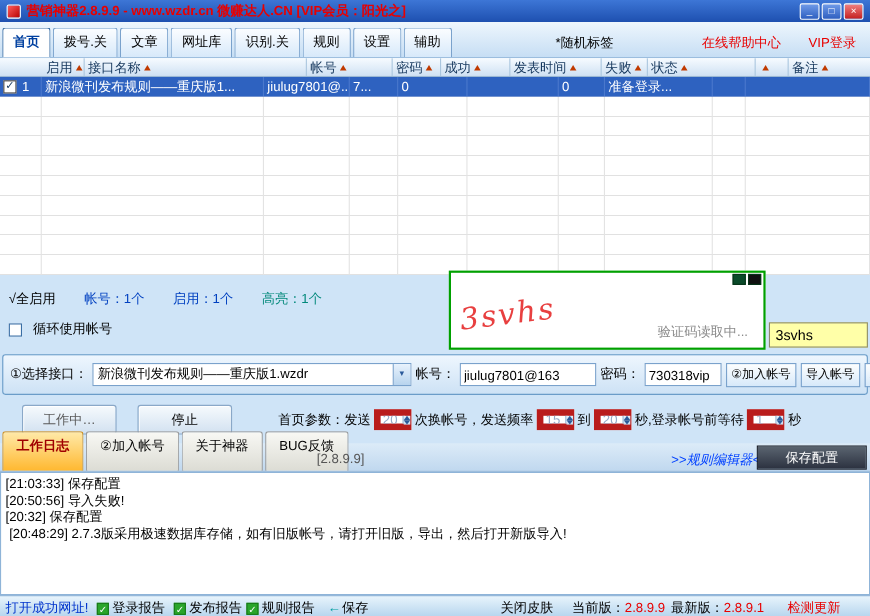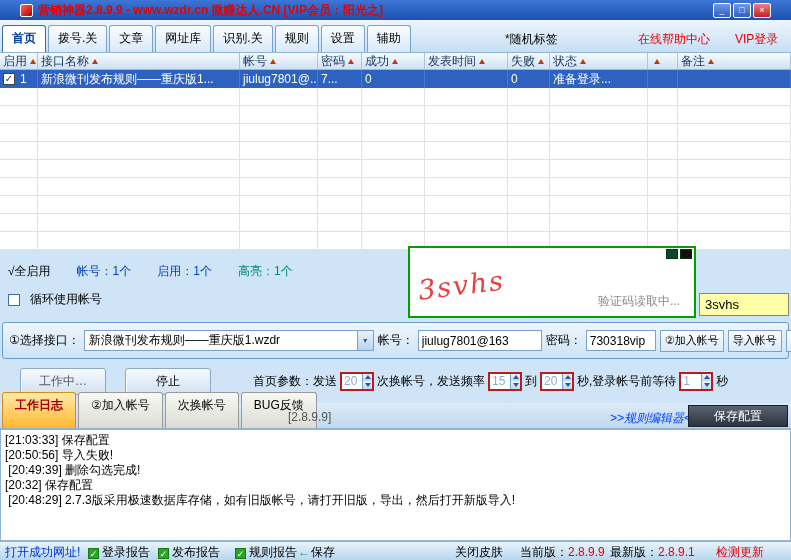--- a/index.html
+++ b/index.html
@@ -1,21 +1,21 @@
 <!DOCTYPE html>
 <html><head>
 <meta charset="utf-8">
 <style>
   * { margin:0; padding:0; box-sizing:border-box; }
   body { background:#777; font-family:"Liberation Sans","DejaVu Sans",sans-serif; }
   .app { position:relative; width:791px; height:560px; background:#cfe4f7; overflow:hidden; font-size:12px; color:#000; }
 
   
   .titlebar { position:absolute; top:0; left:0; width:791px; height:20px;
-    background:linear-gradient(#3d76d6,#1e50b0); display:flex; align-items:center; padding:0 20px; }
+    background:linear-gradient(#3d76d6,#1e50b0); display:flex; align-items:center; padding:0 6px; }
   .app-icon { width:13px; height:13px; border:1px solid #fff; border-radius:2px;
     background:linear-gradient(135deg,#ff6060,#b80000); margin-right:5px; flex:none; }
   .title-text { color:#e80000; font-weight:bold; white-space:nowrap; overflow:hidden; flex:1; }
   .win-controls { display:flex; gap:2px; }
   .winbtn { width:18px; height:15px; display:flex; align-items:center; justify-content:center;
     color:#fff; font-size:9px; border:1px solid #fff; border-radius:2px;
     background:linear-gradient(#6f9ae8,#2f5fc0); cursor:pointer; }
   .winbtn.close { background:linear-gradient(#f08080,#c42020); }
 
   
@@ -27,21 +27,21 @@
   .navtab.active { background:#fff; color:#0040a0; font-weight:bold; border-color:#3a6ea5; }
   .random-tag { position:absolute; left:505px; top:11px; }
   .help-link { position:absolute; left:638px; top:11px; color:#e80000; cursor:pointer; }
   .vip-link  { position:absolute; left:735px; top:11px; color:#e80000; cursor:pointer; }
 
   
   .table { position:absolute; top:53px; left:0; width:791px; height:197px; background:#fff; }
   .c0{width:38px} .c1{width:202px} .c2{width:78px} .c3{width:44px} .c4{width:63px}
   .c5{width:83px} .c6{width:42px} .c7{width:98px} .c8{width:30px} .c9{width:113px}
   .thead { display:flex; height:17px; background:linear-gradient(#f6fbff,#cfe1f3);
-    border-bottom:1px solid #9ab8d4; }
+    border-bottom:1px solid #9ab8d4;padding-left:39px; }
   .th { display:flex; align-items:center; padding:0 3px; border-right:1px solid #aac6de;
     color:#14365c; cursor:pointer; flex:none; overflow:hidden; white-space:nowrap; }
   .tri { width:0; height:0; border-left:3px solid transparent; border-right:3px solid transparent;
     border-bottom:5px solid #c03a00; margin-left:3px; flex:none; }
   .tr { display:flex; height:18px; }
   .tr.selected { background:#2e62c0; color:#fff; }
   .td { padding:0 3px; border-right:1px solid #e3e3e3; white-space:nowrap; overflow:hidden;
     display:flex; align-items:center; flex:none; }
   .tr.selected .td { border-right-color:#4a78cc; }
   .cb { width:12px; height:12px; background:#fff; border:1px solid #444; display:inline-flex;
@@ -91,21 +91,21 @@
     font-family:"Liberation Sans","DejaVu Sans",sans-serif; }
 
   
   .controlrow { position:absolute; top:359px; left:0; width:791px; height:44px; }
   .btn3d { position:absolute; width:86px; height:27px; border:1px solid #8aa8c8; border-radius:3px;
     background:linear-gradient(#f6fafd,#d2e1f0); box-shadow:inset 1px 1px 0 #fff;
     font-size:12px; cursor:pointer; font-family:"Liberation Sans","DejaVu Sans",sans-serif; }
   .btn-working { left:20px; top:9px; color:#5a5a5a; }
   .btn-stop { left:125px; top:9px; }
   .params { position:absolute; left:253px; top:10px; height:24px; display:flex; align-items:center; gap:3px; }
-  .spin { display:inline-flex; width:34px; height:19px; border:2px solid #b91c1c; background:#fff; }
+  .spin { display:inline-flex; width:34px; height:19px; border:6px solid #b91c1c; background:#fff; }
   .spin input { width:20px; border:none; outline:none; color:#94aac8; font-size:12px; padding:0 2px;
     background:transparent; font-family:"Liberation Sans","DejaVu Sans",sans-serif; }
   .spin-btns { display:flex; flex-direction:column; width:11px; border-left:1px solid #7aa2cc; }
   .sup,.sdn { flex:1; background:linear-gradient(#eaf3fc,#c2d8ee); display:flex;
     align-items:center; justify-content:center; cursor:pointer; }
   .sup::after { content:""; border-left:3px solid transparent; border-right:3px solid transparent;
     border-bottom:4px solid #2a5a9a; }
   .sdn::after { content:""; border-left:3px solid transparent; border-right:3px solid transparent;
     border-top:4px solid #2a5a9a; }
 
@@ -127,21 +127,21 @@
   .logarea { position:absolute; top:429px; left:0; width:791px; height:112px; background:#fff;
     border:1px solid #8fb4d8; padding:3px 4px; overflow:hidden; line-height:15px; }
   .logline { white-space:pre-wrap; }
   .logfooter { font-weight:bold; white-space:nowrap; overflow:hidden; }
 
   
   .statusbar { position:absolute; top:541px; left:0; width:791px; height:19px;
     background:linear-gradient(#e8f4fc,#b8d6ee); border-top:1px solid #8fb4d8; }
   .sb-item { position:absolute; top:2px; white-space:nowrap; }
   .sb-msg { left:5px; color:#0033cc; }
-  .sb-chk1{left:88px; cursor:pointer} .sb-chk2{left:158px; cursor:pointer} .sb-chk3{left:235px; cursor:pointer}
+  .sb-chk1{left:88px; cursor:pointer} .sb-chk2{left:158px; cursor:pointer} .sb-chk3{left:224px; cursor:pointer}
   .sb-save { left:298px; cursor:pointer; }
   .sb-save .arrow { color:#00a0a0; font-weight:bold; margin-right:1px; }
   .sb-skin { left:455px; cursor:pointer; }
   .sb-cur { left:520px; } .sb-lat { left:610px; }
   .sb-upd { left:716px; color:#e80000; cursor:pointer; }
   .gchk { display:inline-block; width:11px; height:11px; background:#2aa52a; border:1px solid #187818;
     color:#fff; font-size:9px; line-height:10px; text-align:center; vertical-align:-1px; margin-right:3px; }
   .red { color:#e80000; }
 </style>
 </head>
@@ -323,32 +323,31 @@
           </span>
       </span>
       <span>秒</span>
     </div>
   </div>
 
   <div class="logtabs">
     <div class="ltabs">
       <span class="ltab active">工作日志</span>
       <span class="ltab">②加入帐号</span>
-      <span class="ltab">次换帐号</span>
+      <span class="ltab">关于神器</span>
       <span class="ltab">BUG反馈</span>
     </div>
     <span class="lt-version">[2.8.9.9]</span>
     <span class="rule-editor">&gt;&gt;规则编辑器&lt;&lt;</span>
     <button class="btn-saveconfig">保存配置</button>
   </div>
 
   <div class="logarea">
     <div class="logline">[21:03:33] 保存配置</div>
     <div class="logline">[20:50:56] 导入失败!</div>
-    <div class="logline"> [20:49:39] 删除勾选完成!</div>
     <div class="logline">[20:32] 保存配置</div>
     <div class="logline"> [20:48:29] 2.7.3版采用极速数据库存储，如有旧版帐号，请打开旧版，导出，然后打开新版导入!</div>
   </div>
 
   <div class="statusbar">
     <span class="sb-item sb-msg">打开成功网址!</span>
     <span class="sb-item sb-chk1"><span class="gchk">✓</span><span>登录报告</span></span>
     <span class="sb-item sb-chk2"><span class="gchk">✓</span><span>发布报告</span></span>
     <span class="sb-item sb-chk3"><span class="gchk">✓</span><span>规则报告</span></span>
     <span class="sb-item sb-save"><span class="arrow">←</span><span>保存</span></span>

